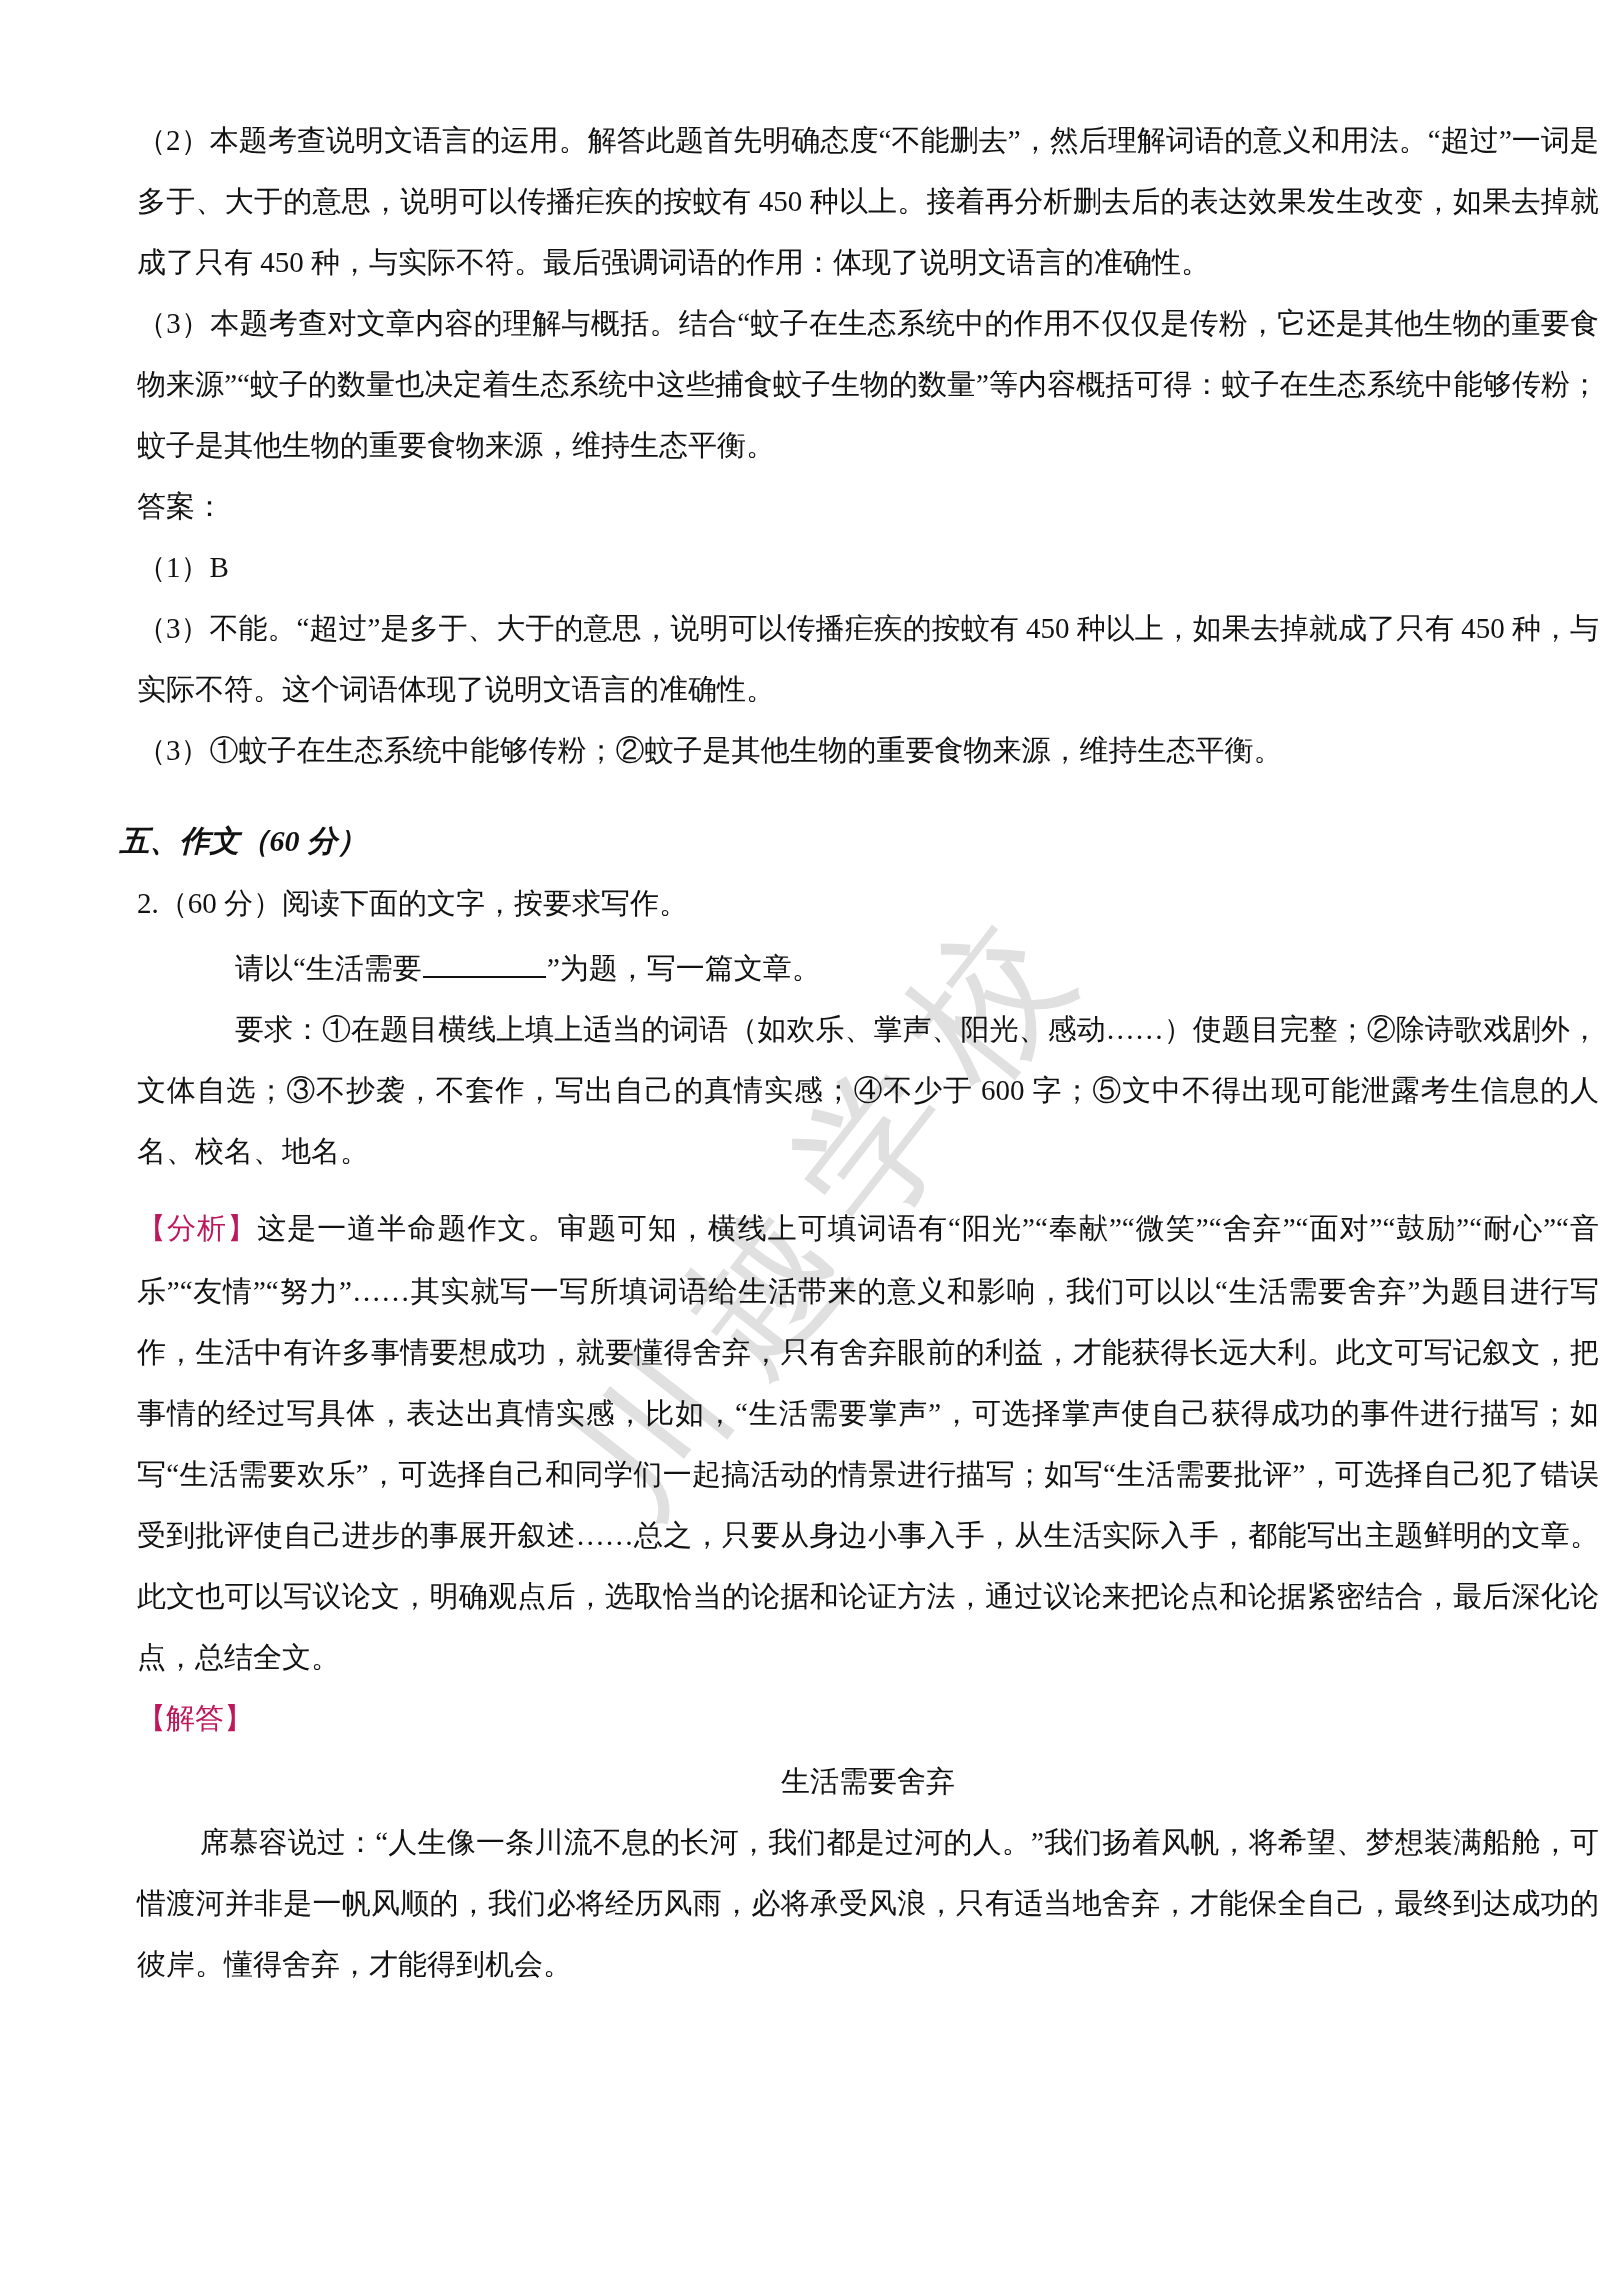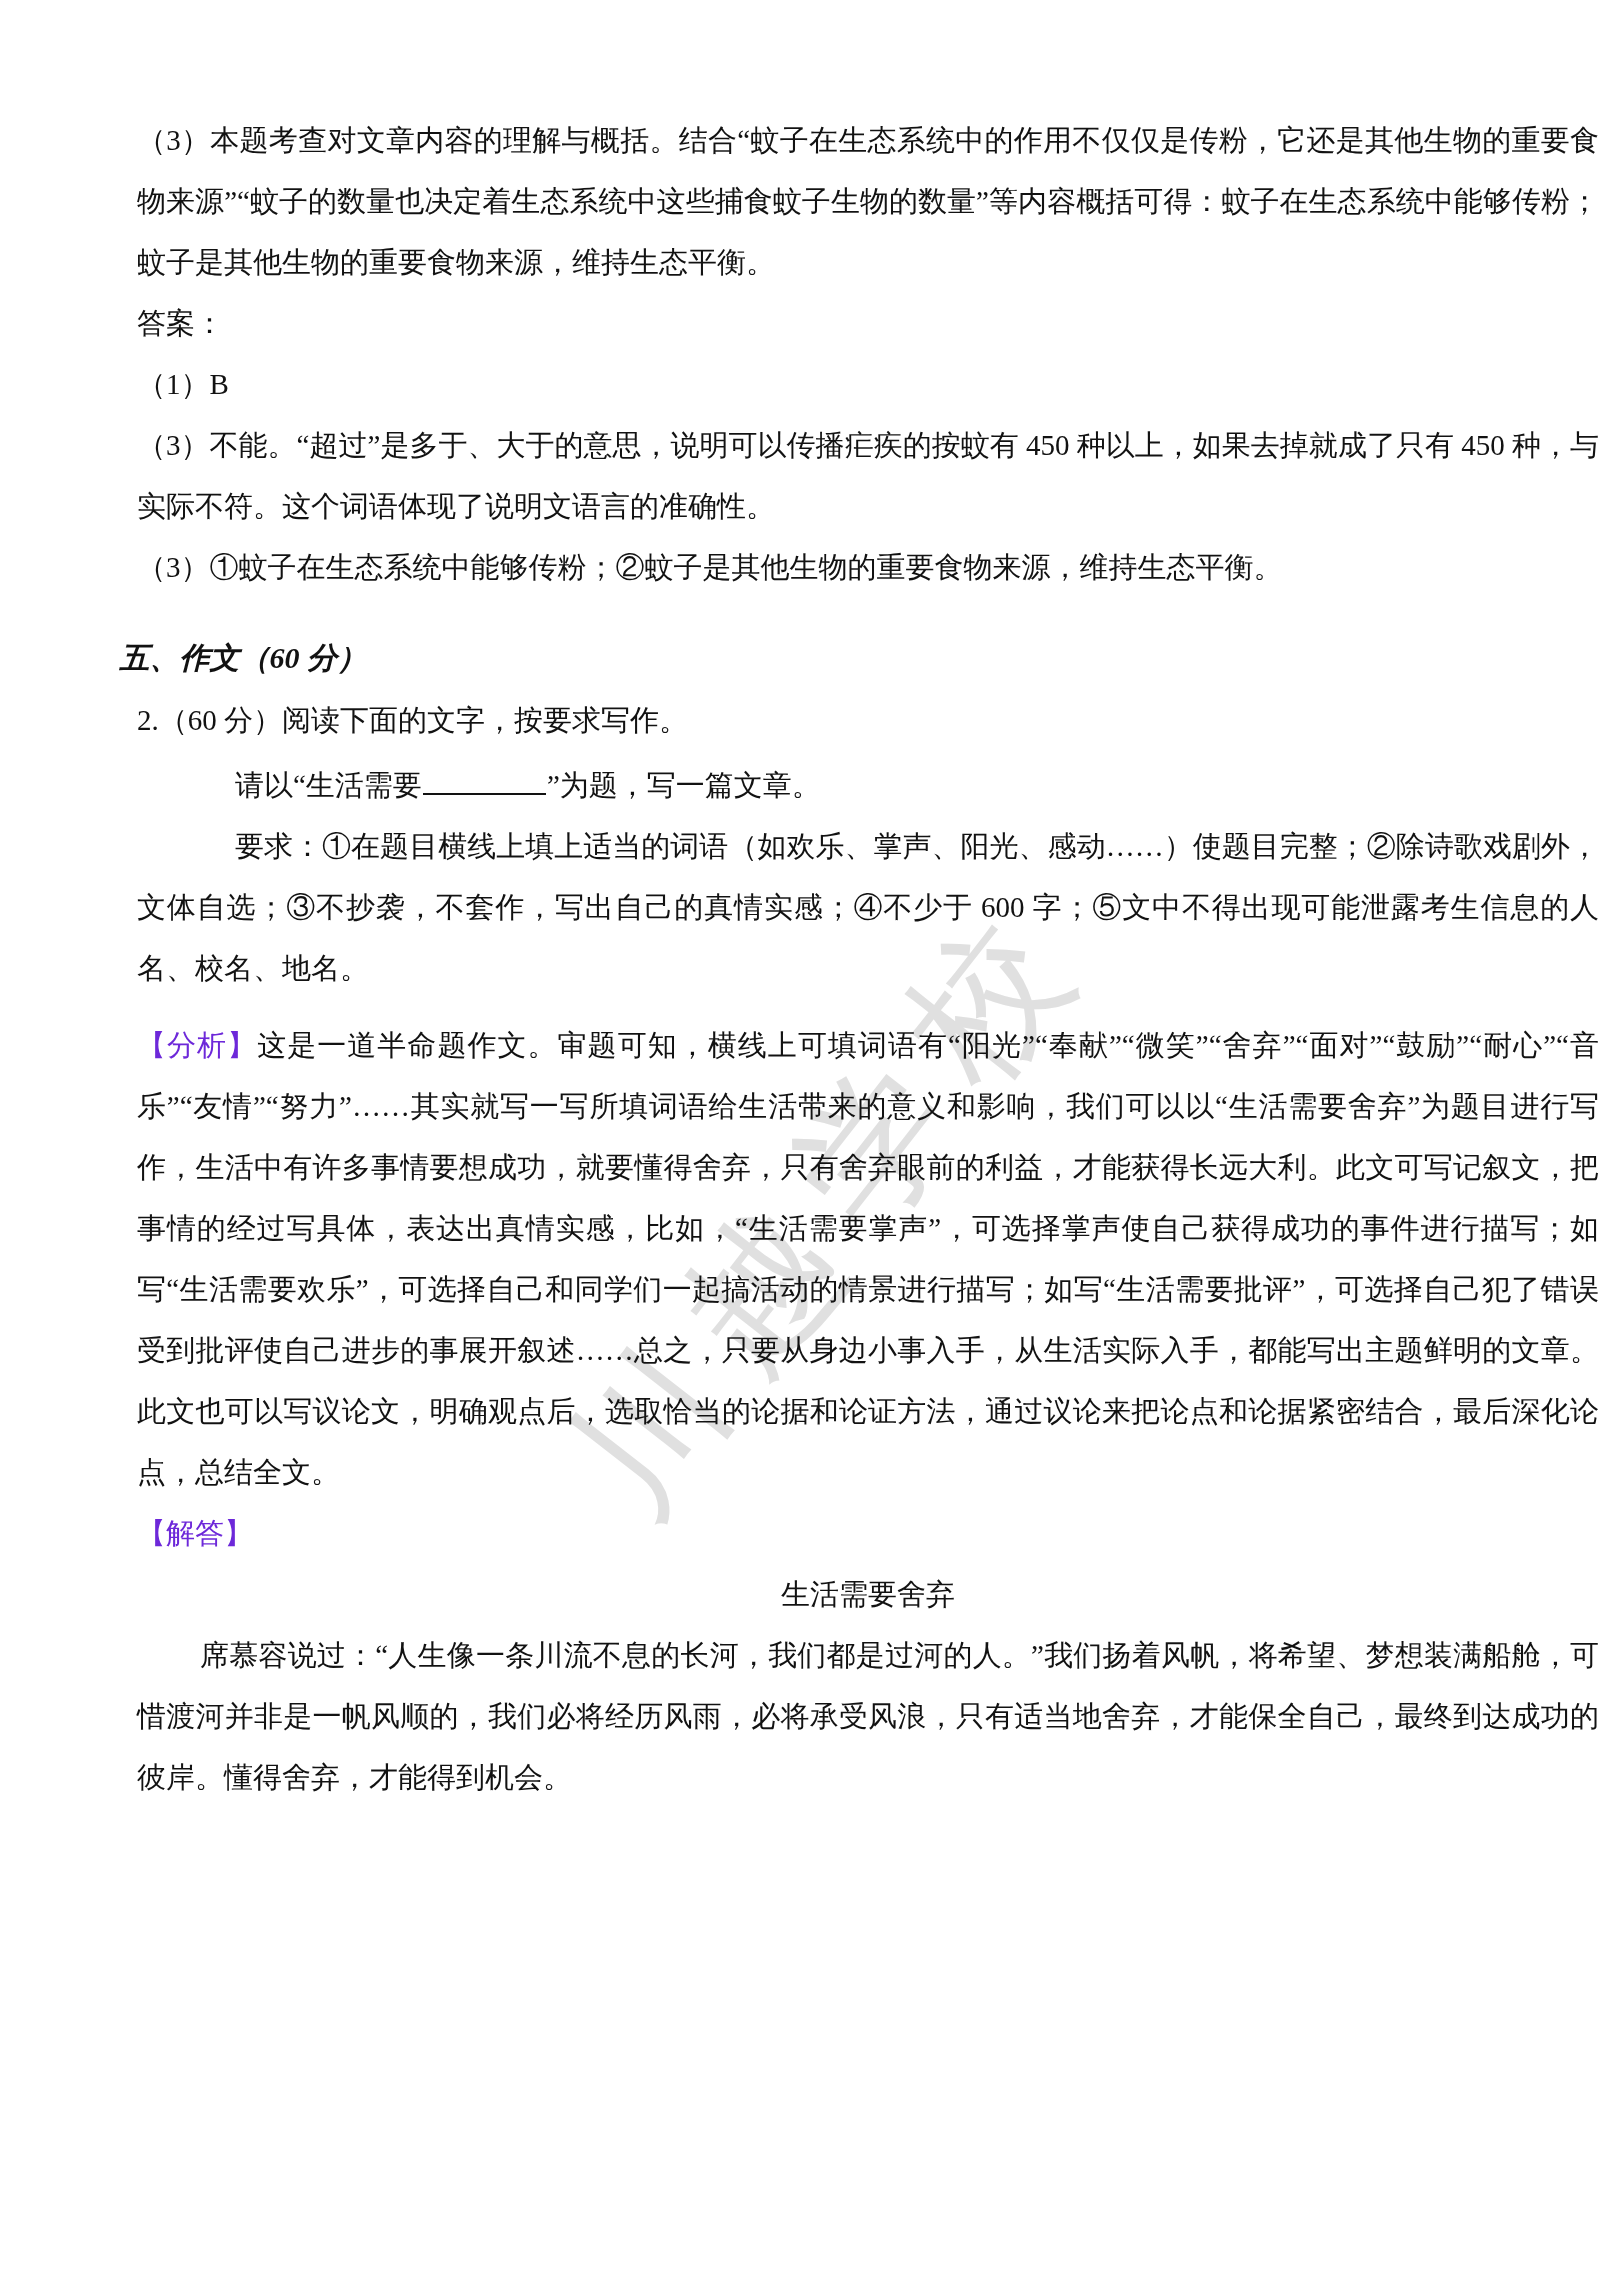--- a/index.html
+++ b/index.html
@@ -39,40 +39,41 @@
     font-weight:bold;
     font-size:30px;
     margin:29px 0 2px -17.6px;
     text-align:left;
     font-style:italic;
   }
   p.prompt{text-indent:98px;}
   p.essay-first{text-indent:63px;}
   p.analysis{margin-top:15.7px;}
   p.title-line{text-indent:98px;margin-top:3.9px;font-family:Liberation Serif, serif;}
-  .label-blue{color:#6d28d9;}
+  .label-blue{color:#be185d;font-family:Liberation Mono, monospace;}
   .blank-line{
     display:inline-block;
     width:123px;
     height:0.95em;
     border-bottom:2.5px solid #121212;
     margin:0 1px;
   }
   p.essay-title{
     text-align:center;
     text-indent:0;
   }
 </style>
 </head>
 <body>
 
 <div class="watermark">川越学校</div>
 
 <div class="doc">
 
+  <p>（2）本题考查说明文语言的运用。解答此题首先明确态度“不能删去”，然后理解词语的意义和用法。“超过”一词是多于、大于的意思，说明可以传播疟疾的按蚊有 450 种以上。接着再分析删去后的表达效果发生改变，如果去掉就成了只有 450 种，与实际不符。最后强调词语的作用：体现了说明文语言的准确性。</p>
   <p>（3）本题考查对文章内容的理解与概括。结合“蚊子在生态系统中的作用不仅仅是传粉，它还是其他生物的重要食物来源”“蚊子的数量也决定着生态系统中这些捕食蚊子生物的数量”等内容概括可得：蚊子在生态系统中能够传粉；蚊子是其他生物的重要食物来源，维持生态平衡。</p>
   <p>答案：</p>
   <p>（1）B</p>
   <p>（3）不能。“超过”是多于、大于的意思，说明可以传播疟疾的按蚊有 450 种以上，如果去掉就成了只有 450 种，与实际不符。这个词语体现了说明文语言的准确性。</p>
   <p>（3）①蚊子在生态系统中能够传粉；②蚊子是其他生物的重要食物来源，维持生态平衡。</p>
 
   <p class="sec-heading">五、作文（60 分）</p>
 
   <p>2.（60 分）阅读下面的文字，按要求写作。</p>
 

